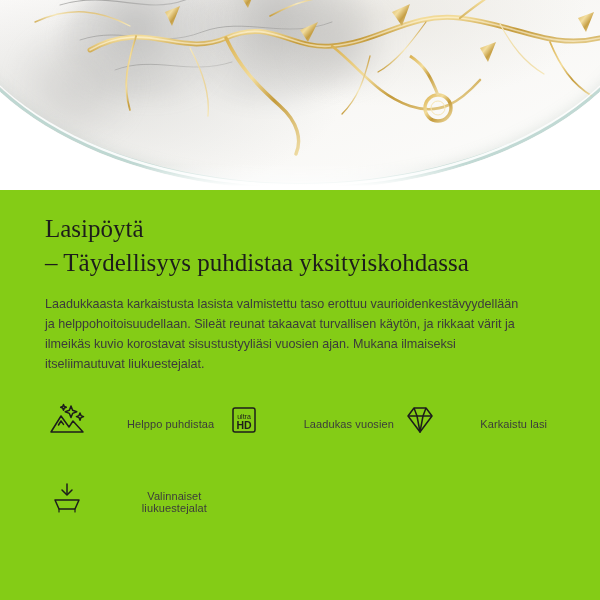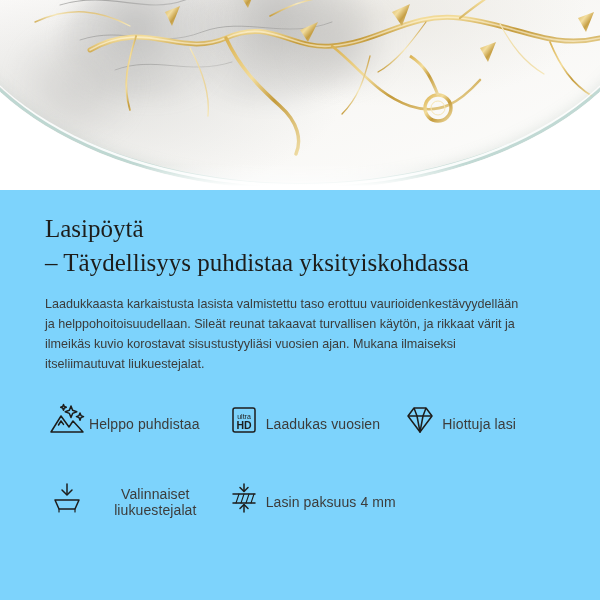--- a/index.html
+++ b/index.html
@@ -10,21 +10,21 @@
     width: 600px;
     height: 600px;
     background: #ffffff;
     font-family: "Liberation Sans", sans-serif;
     overflow: hidden;
   }
   .page {
     position: relative;
     width: 600px;
     height: 600px;
-    background: #7dd3fc;
+    background: #84cc16;
   }
 
   
   .hero {
     position: relative;
     width: 600px;
     height: 190px;
     overflow: hidden;
     background: #ffffff;
   }
@@ -123,25 +123,26 @@
     justify-content: flex-start;
   }
   .feature .glyph {
     height: 44px;
     display: flex;
     align-items: center;
     justify-content: center;
   }
   .feature .caption {
     margin-top: 7px;
-    font-size: 14px;
+    font-size: 11px;
     color: #3c3c3b;
     text-align: center;
     letter-spacing: .1px;
     font-family: "Liberation Sans", sans-serif;
+    margin-left: 38px;
   }
   svg { display: block; }
 </style>
 </head>
 <body>
 
 <div class="page">
 
   <div class="hero">
     <div class="hero-inner">
@@ -258,48 +259,32 @@
     <div class="feature">
       <div class="glyph">
         <svg width="44" height="40" viewBox="0 0 44 40">
           <g fill="none" stroke="#1d1d1b" stroke-width="1.5" stroke-linejoin="round">
             <path d="M10 16 L16 8 L28 8 L34 16 L22 32 Z"></path>
             <path d="M10 16 L34 16"></path>
             <path d="M16 8 L19 16 L22 32 L25 16 L28 8"></path>
           </g>
         </svg>
       </div>
-      <div class="caption">Hiottuja lasi</div>
+      <div class="caption">Karkaistu lasi</div>
     </div>
 
     <div class="feature">
       <div class="glyph">
         <svg width="44" height="40" viewBox="0 0 44 40">
           <g fill="none" stroke="#1d1d1b" stroke-width="1.5" stroke-linejoin="round" stroke-linecap="round">
             <path d="M22 6 L22 16"></path>
             <path d="M17 12 L22 17 L27 12"></path>
             <path d="M10 22 L34 22 L30 31 L14 31 Z"></path>
             <path d="M14 31 L14 34 M30 31 L30 34" stroke-width="1.2"></path>
           </g>
         </svg>
       </div>
       <div class="caption">Valinnaiset liukuestejalat</div>
     </div>
 
-    <div class="feature">
-      <div class="glyph">
-        <svg width="44" height="40" viewBox="0 0 44 40">
-          <g fill="none" stroke="#1d1d1b" stroke-width="1.5" stroke-linecap="round" stroke-linejoin="round">
-            <path d="M22 6 L22 13"></path>
-            <path d="M18 9.5 L22 13.5 L26 9.5"></path>
-            <path d="M11 16 L33 16"></path>
-            <path d="M11 25 L33 25"></path>
-            <path d="M14 25 L17 16 M19 25 L22 16 M24 25 L27 16 M29 25 L32 16" stroke-width="1.1"></path>
-            <path d="M22 34 L22 27"></path>
-            <path d="M18 30.5 L22 26.5 L26 30.5"></path>
-          </g>
-        </svg>
-      </div>
-      <div class="caption">Lasin paksuus 4 mm</div>
-    </div>
 
   </div>
 </div>
 
 </body></html>

